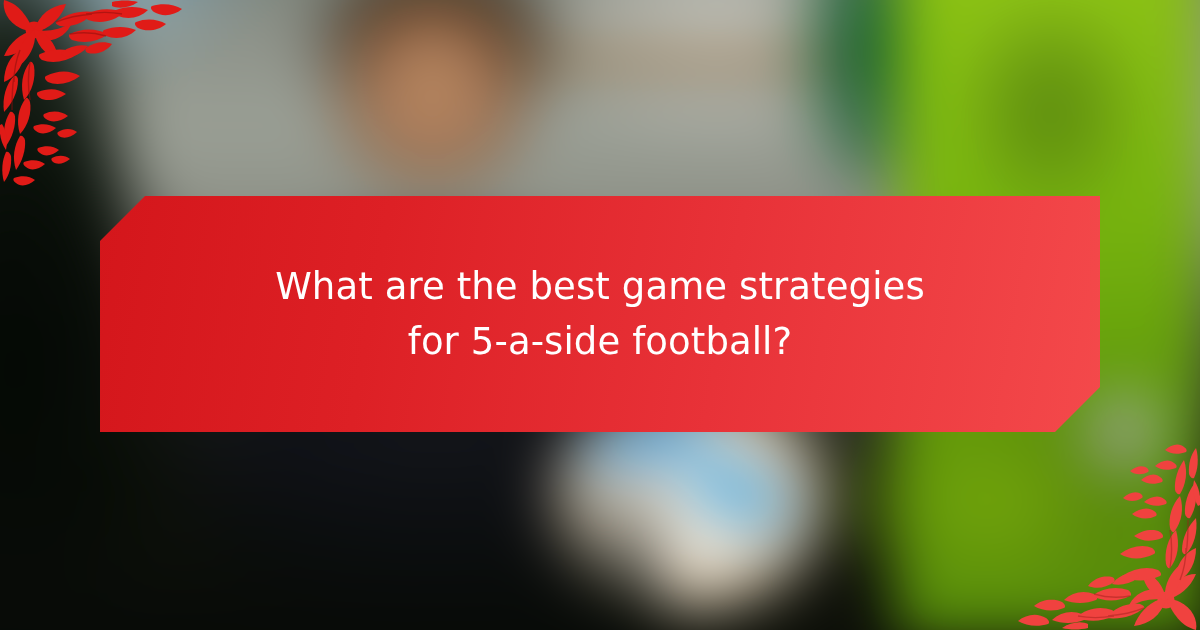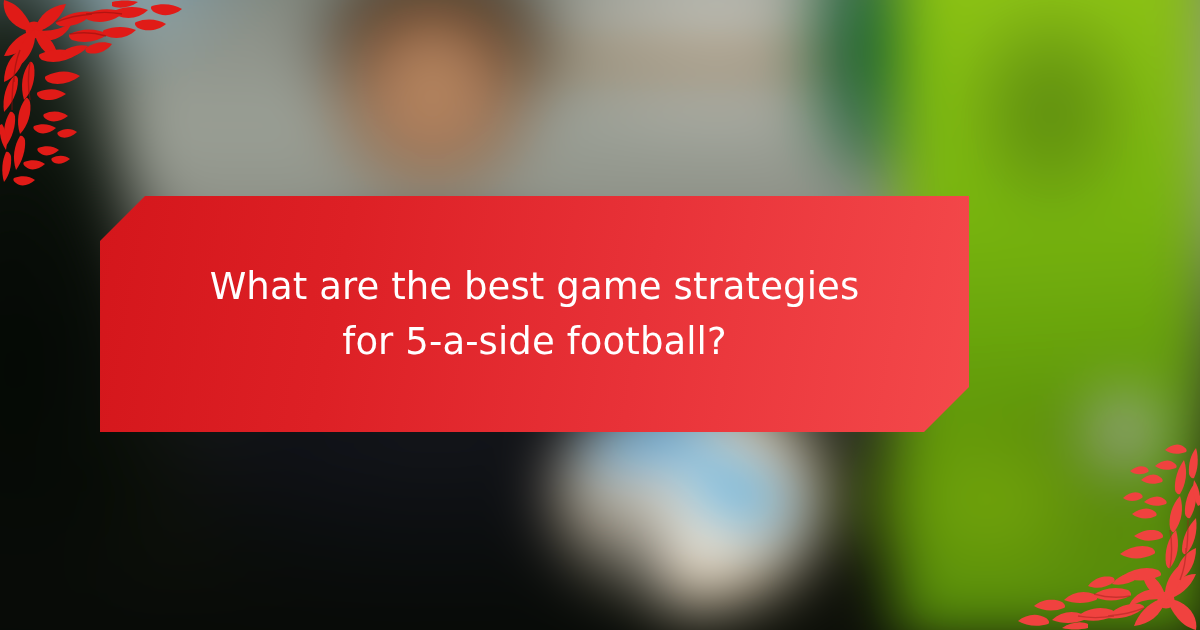--- a/index.html
+++ b/index.html
@@ -186,21 +186,21 @@
   }
   .ornament svg { display:block; width:100%; height:100%; }
 
   .ornament-tl { left:0; top:0; }
   .ornament-br { right:0; bottom:0; transform: rotate(180deg); }
 
   
   .banner {
     position:absolute;
     left:100px; top:196px;
-    width:869px; height:236px;
+    width:1000px; height:236px;
     background: linear-gradient(100deg, #d4161b 0%, #dd2025 28%, #e83238 62%, #f4494b 100%);
     clip-path: polygon(
       45px 0,
       100% 0,
       100% calc(100% - 45px),
       calc(100% - 45px) 100%,
       0 100%,
       0 45px
     );
     display:flex;

